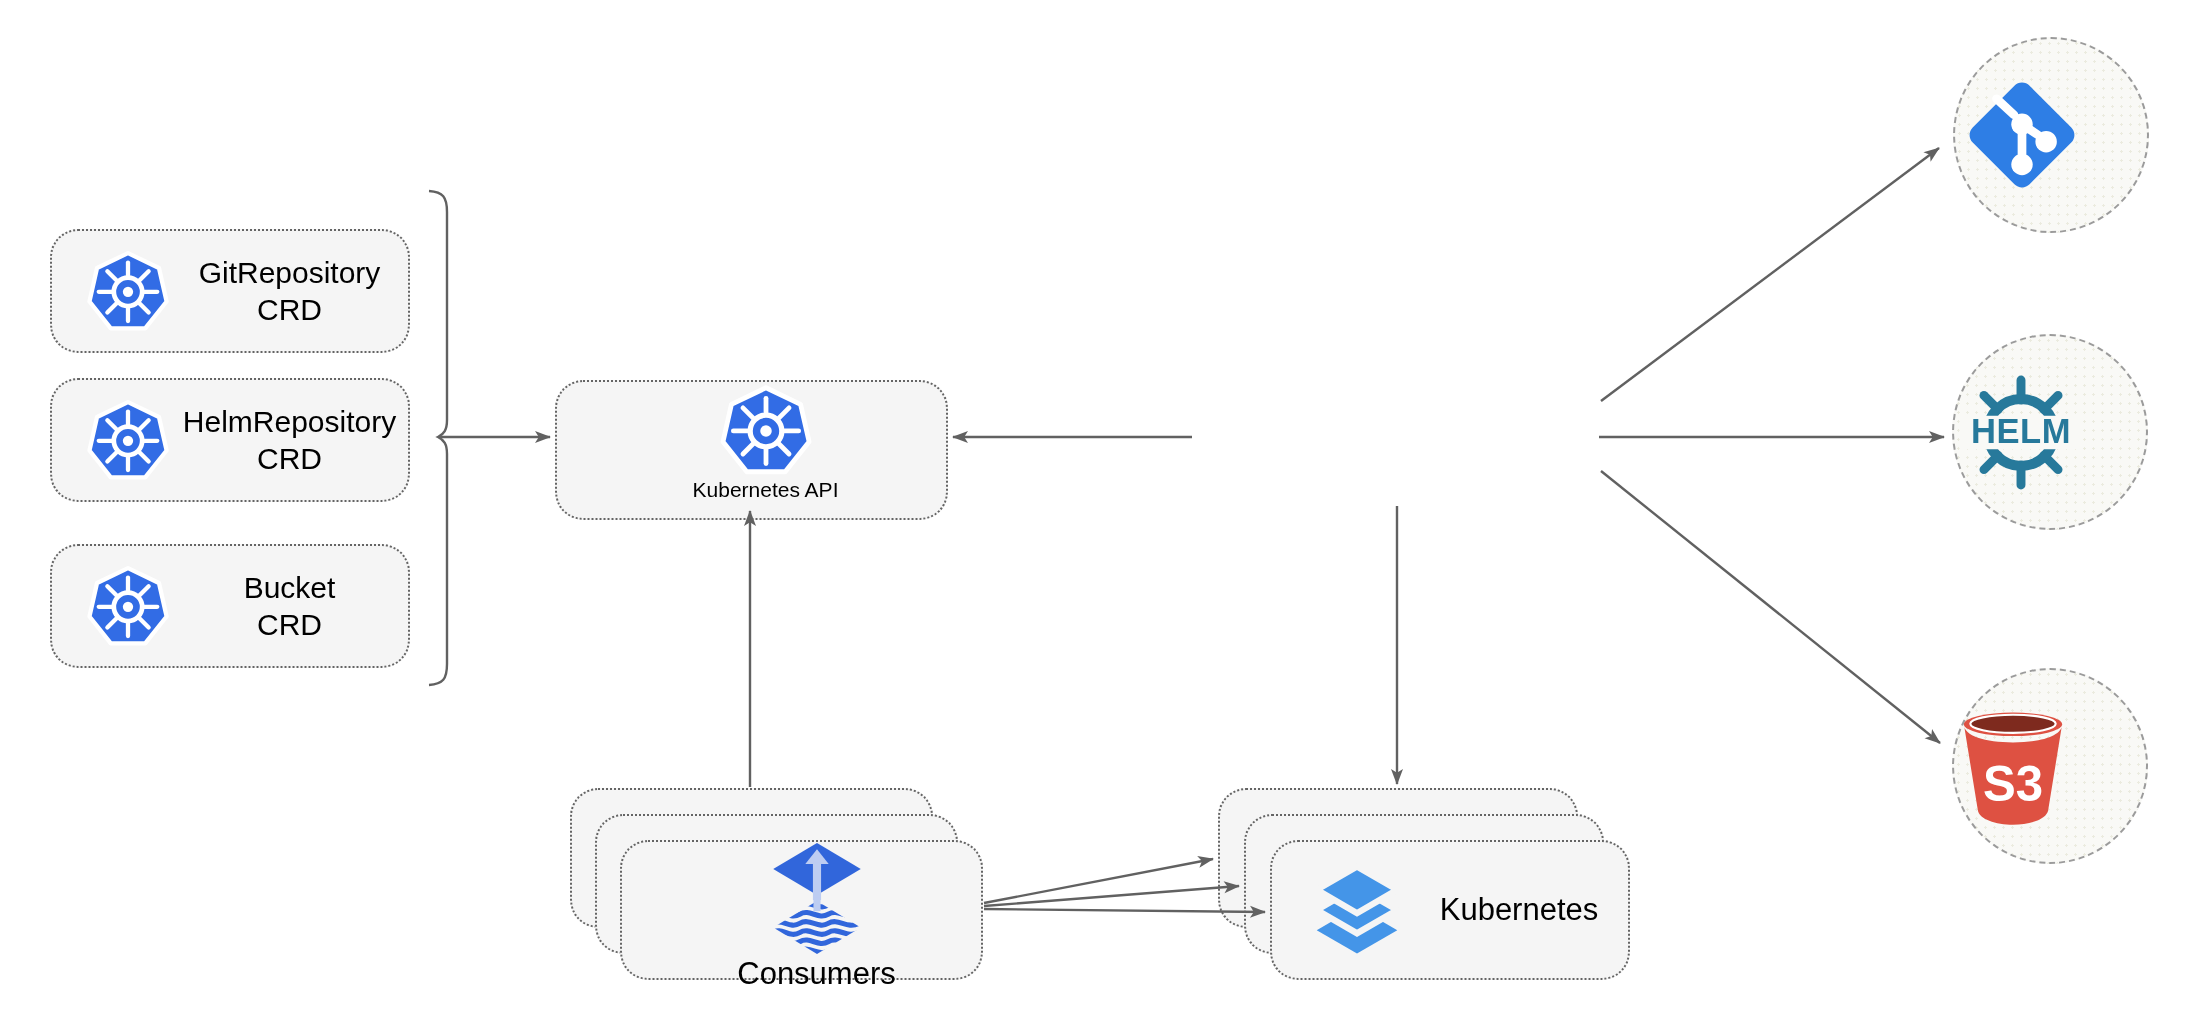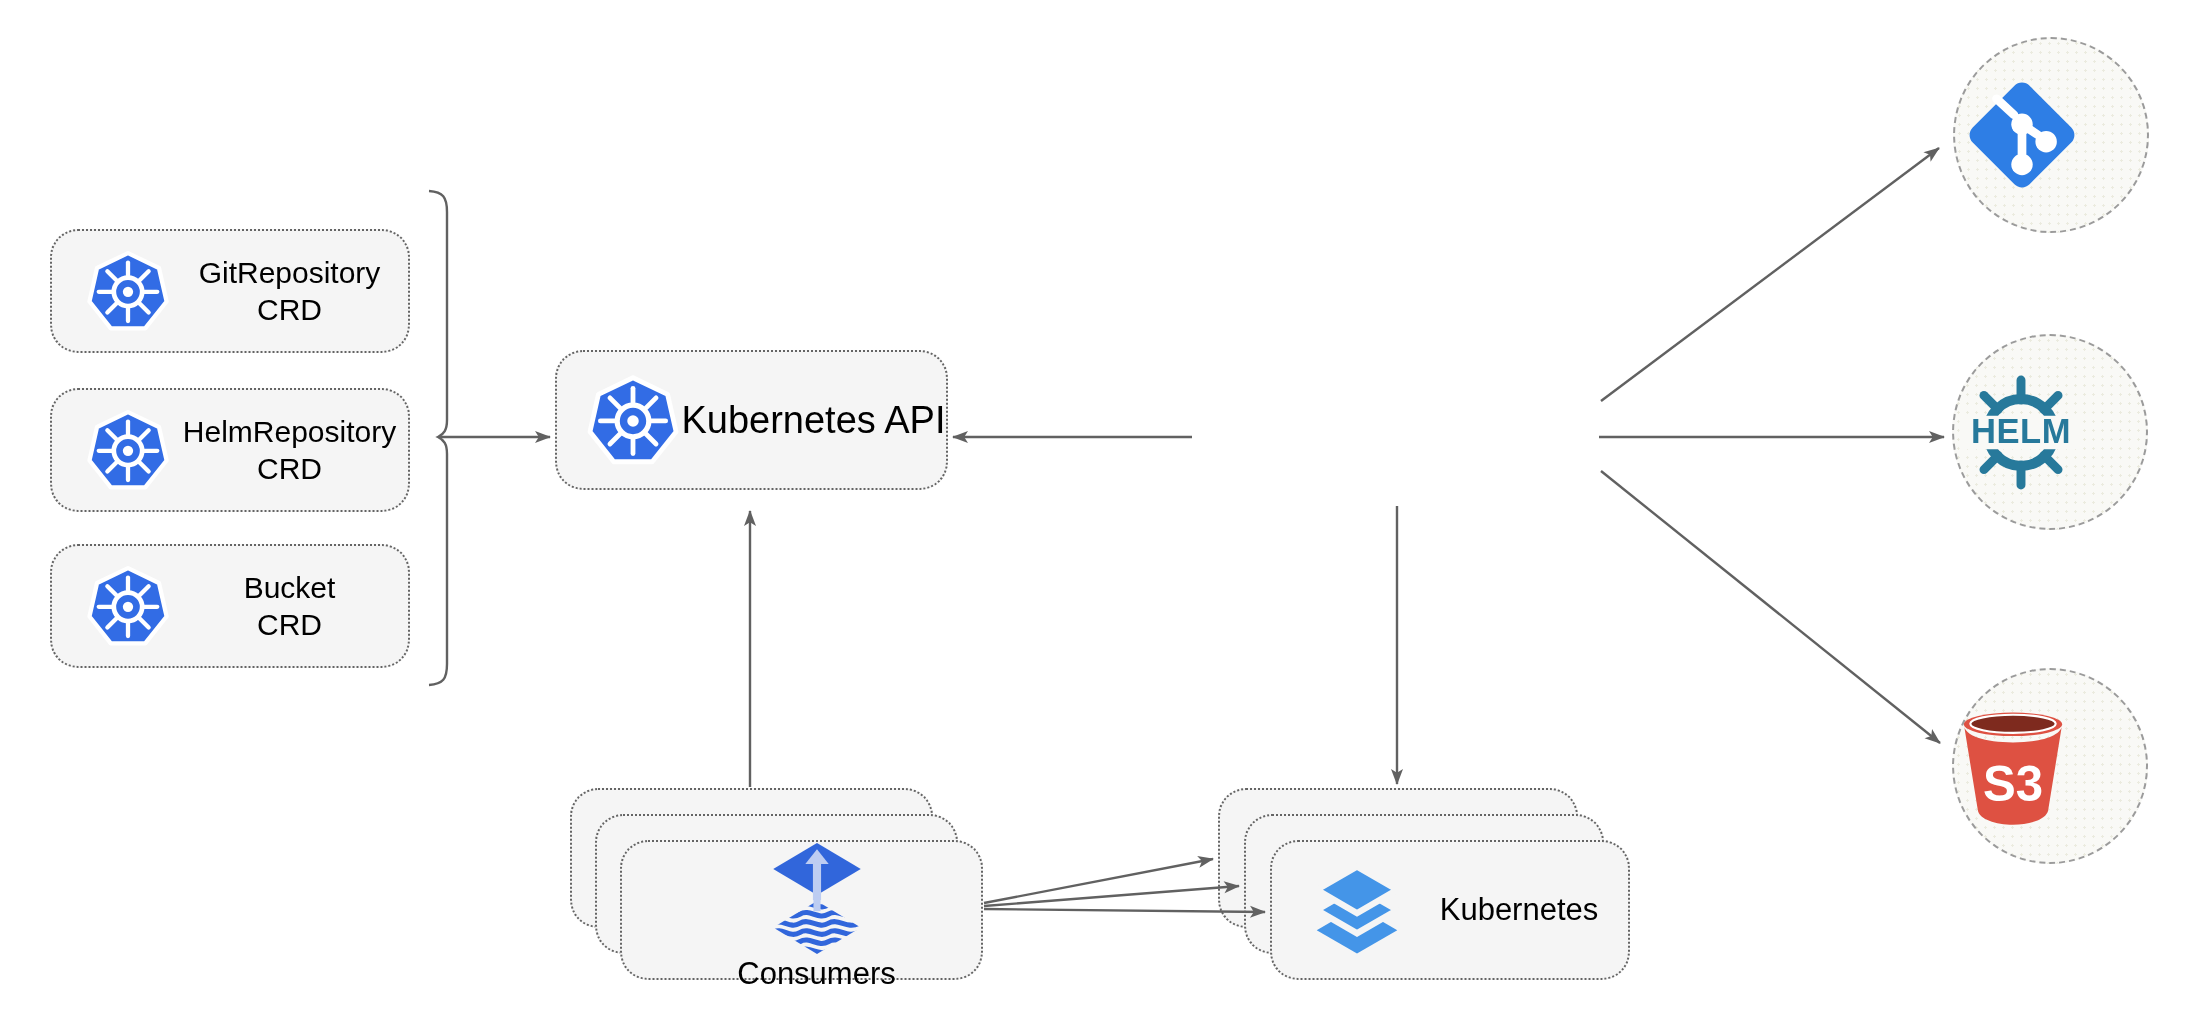--- a/index.html
+++ b/index.html
@@ -7,23 +7,23 @@
           font-family:"Liberation Sans","DejaVu Sans",sans-serif;overflow:hidden;}
   .layer{position:absolute;left:0;top:0;width:2196px;height:1030px;pointer-events:none;}
   
   .node{position:absolute;background:#f5f5f5;border:2px dotted #646464;border-radius:28px;
         box-sizing:border-box;display:flex;align-items:center;}
   .ghost{position:absolute;background:#f5f5f5;border:2px dotted #646464;border-radius:28px;
          box-sizing:border-box;}
   .node-label{flex:1;text-align:center;color:#000;white-space:pre-line;}
   .crd{left:50px;width:360px;height:124px;padding-left:33px;font-size:30px;line-height:37px;}
   #crd-git{top:229px}
-  #crd-helm{top:388px}
+  #crd-helm{top:378px}
   #crd-bucket{top:544px}
-  #k8s-api{left:555px;top:350px;width:393px;height:140px;padding-left:28px;font-size:38px;}
+  #k8s-api{left:555px;top:380px;width:393px;height:140px;padding-left:28px;font-size:21px;flex-direction:column;}
   #source-controller{left:1193px;top:365px;width:405px;height:140px;padding-left:40px;
                      font-size:30px;line-height:38px;}
   #consumers{left:620px;top:840px;width:363px;height:140px;padding-left:30px;font-size:31px;flex-direction:column;}
   #artifacts{left:1270px;top:840px;width:360px;height:140px;padding-left:32px;font-size:31px;}
   .stack-size{width:363px;height:140px;}
   .stack-size-a{width:360px;height:140px;}
   
   .endpoint{position:absolute;width:196px;height:196px;box-sizing:border-box;border-radius:50%;
             background-color:#f9f9f6;
             background-image:radial-gradient(circle,#ebebdf 1px,transparent 1.2px);

